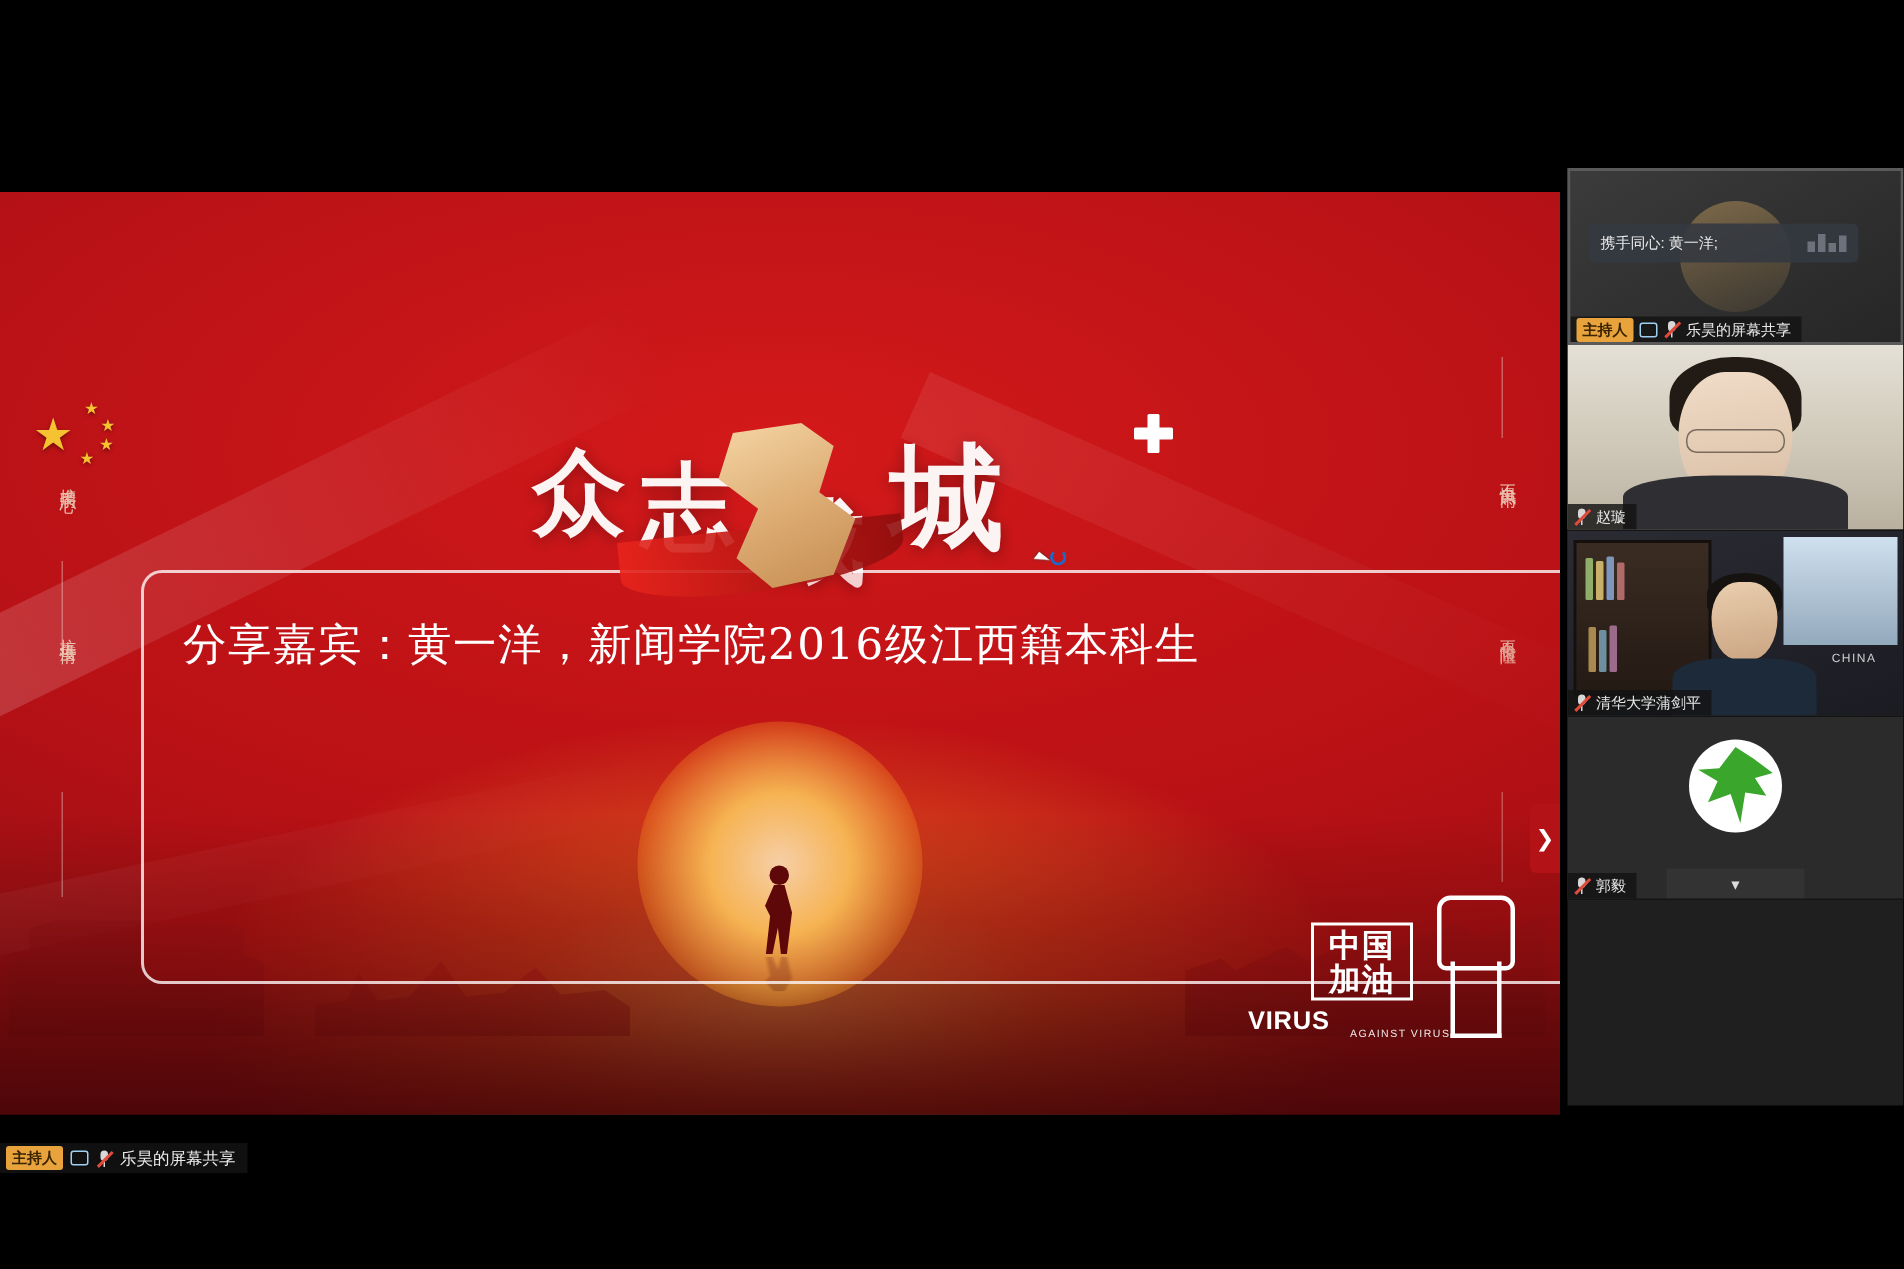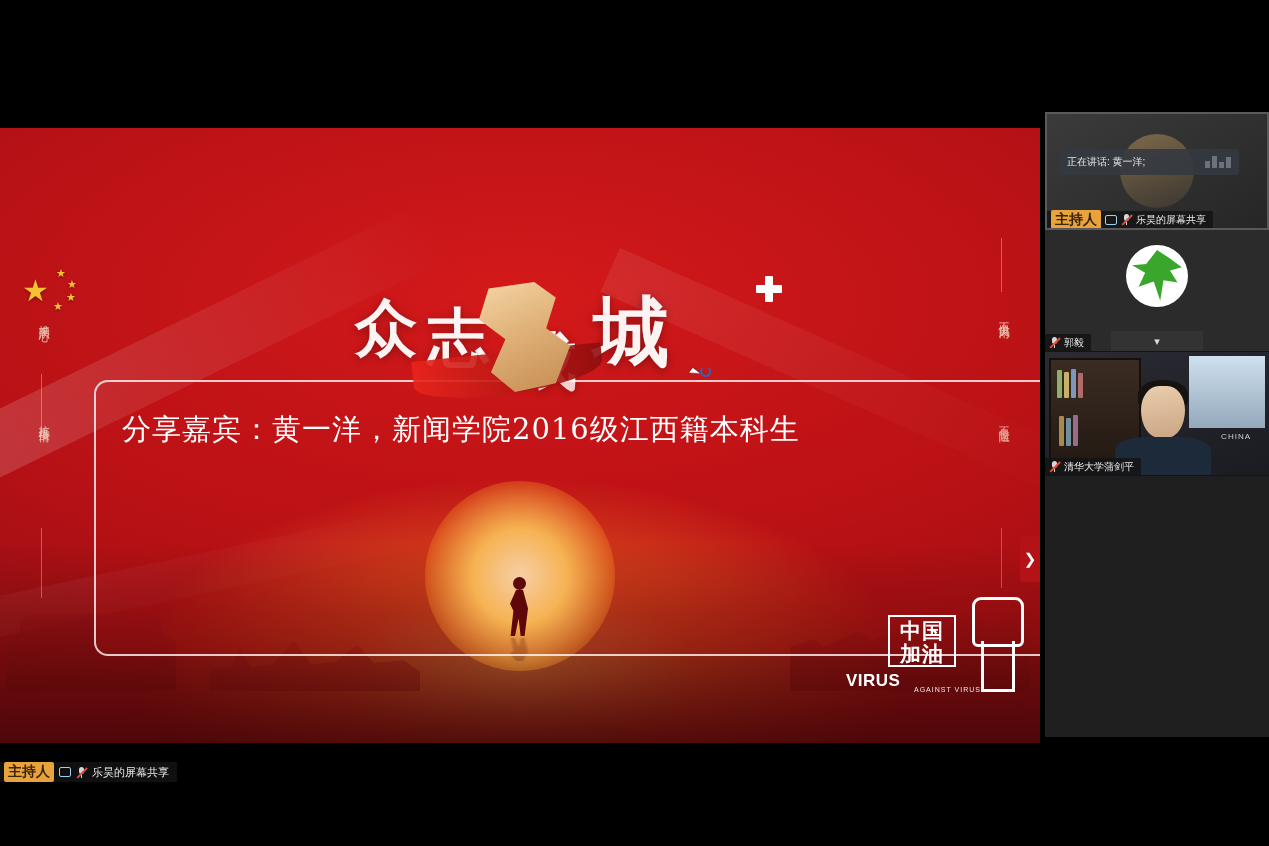--- a/index.html
+++ b/index.html
@@ -75,21 +75,21 @@
 
   
   #flag-stars { position:absolute; left:22px; top:140px; width:62px; height:46px; }
   .star { position:absolute; color:#f5c231; line-height:1; text-shadow:0 1px 3px rgba(0,0,0,.4); }
   #cross-icon { position:absolute; right:258px; top:148px; width:26px; height:26px; }
   #cross-icon::before,#cross-icon::after { content:""; position:absolute; background:#fff; border-radius:1px; }
   #cross-icon::before { left:9px; top:0; width:8px; height:26px; }
   #cross-icon::after { left:0; top:9px; width:26px; height:8px; }
 
   
-  #fight-logo { position:absolute; right:22px; bottom:48px; width:130px; height:98px; }
+  #fight-logo { position:absolute; right:36px; bottom:48px; width:130px; height:98px; }
   .cn-box { position:absolute; left:0; top:18px; width:68px; height:52px;
             border:2px solid #fff; color:#fff; font-size:21px; font-weight:bold; line-height:23px;
             text-align:center; padding-top:2px; letter-spacing:1px; }
   .fight-en { position:absolute; left:-42px; bottom:4px; color:#fff; font-size:17px;
               font-weight:bold; letter-spacing:.5px; white-space:nowrap; }
   .fight-sub { position:absolute; left:26px; bottom:2px; color:#fff; font-size:7px;
                letter-spacing:1px; white-space:nowrap; opacity:.9; }
   .fist { position:absolute; right:0; top:0; width:46px; height:92px; }
   .fist::before { content:""; position:absolute; left:0; top:0; width:46px; height:44px;
                   border:3px solid #fff; border-radius:9px 9px 6px 6px; }
@@ -109,21 +109,21 @@
                border-radius:50%; border:2px solid #1b6ac9; border-top-color:transparent; }
 
   
   #rail { position:absolute; right:0; top:112px; width:224px; height:625px; background:#1f1f1f; }
   .tile { position:relative; width:224px; height:124px; background:#2a2a2a; overflow:hidden;
           border-bottom:1px solid #141414; }
   .tile.active { border:2px solid #5a5a5a; }
   .name-tag { position:absolute; left:0; bottom:0; height:17px; padding:0 7px 0 4px;
               background:rgba(20,20,20,.82); color:#e8e8e8; font-size:10px;
               display:flex; align-items:center; gap:4px; max-width:150px; white-space:nowrap; }
-  .host-badge { background:#e8a33d; color:#3a2400; font-size:14px; font-weight:bold;
+  .host-badge { background:#e8a33d; color:#3a2400; font-size:10px; font-weight:bold;
                 padding:1px 4px; border-radius:2px; }
   .mic { width:11px; height:11px; position:relative; flex:0 0 11px; }
   .mic .body { position:absolute; left:3px; top:0; width:5px; height:7px; border-radius:3px; background:#d8d8d8; }
   .mic .stand { position:absolute; left:5px; top:7px; width:1px; height:4px; background:#d8d8d8; }
   .mic.on .body { background:#46c84a; } .mic.on .stand { background:#46c84a; }
   .mic.off::after { content:""; position:absolute; left:-1px; top:5px; width:14px; height:1.5px;
                     background:#e24b3c; transform:rotate(-45deg); }
   .screen-ico { width:12px; height:10px; border:1.5px solid #9fd0f0; border-radius:2px; flex:0 0 12px; }
 
   
@@ -258,54 +258,55 @@
     </div>
   </div>
 
   <div id="rail">
 
     <div class="tile active" style="height:118px;">
       <div class="bg-speaker">
         <div class="avatar-big"></div>
       </div>
       <div class="speaking-pill">
-        <span>正在讲话: 黄一洋;</span>
+        <span>携手同心: 黄一洋;</span>
         <span class="wave">
           <i style="height:7px;"></i>
             <i style="height:12px;"></i>
             <i style="height:6px;"></i>
             <i style="height:11px;"></i>
         </span>
       </div>
       <div class="name-tag" style="max-width:170px;">
         <span class="host-badge">主持人</span>
         <span class="screen-ico"></span>
         <span class="mic off">
             <i class="body"></i>
             <i class="stand"></i>
           </span>
         <span>乐昊的屏幕共享</span>
       </div>
     </div>
 
-
-
-    <div class="tile tile-avatar">
-      <div class="av-circle">
-          <span class="blob"></span>
-        </div>
+    <div class="tile">
+      <div class="bg-p2">
+        <div class="p2-hair"></div>
+        <div class="p2-head"></div>
+        <div class="p2-glass"></div>
+        <div class="p2-body"></div>
+      </div>
       <div class="name-tag">
         <span class="mic off">
             <i class="body"></i>
             <i class="stand"></i>
           </span>
-        <span>郭毅</span>
-      </div>
-      <div id="rail-collapse">▾</div>
-    </div>
+        <span>赵璇</span>
+      </div>
+    </div>
+
 
     <div class="tile">
       <div class="bg-p4">
         <div class="shelf">
           <i style="left:6px;top:10px;height:28px;background:#8fae6a;"></i>
           <i style="left:13px;top:12px;height:26px;background:#c9b06a;"></i>
           <i style="left:20px;top:9px;height:29px;background:#7e96bb;"></i>
           <i style="left:27px;top:13px;height:25px;background:#b06a6a;"></i>
           <i style="left:8px;top:56px;height:30px;background:#a8894f;"></i>
           <i style="left:15px;top:58px;height:28px;background:#6f8f9e;"></i>
@@ -318,20 +319,34 @@
         <div class="china-tag">CHINA</div>
       </div>
       <div class="name-tag">
         <span class="mic off">
             <i class="body"></i>
             <i class="stand"></i>
           </span>
         <span>清华大学蒲剑平</span>
       </div>
     </div>
+
+    <div class="tile tile-avatar">
+      <div class="av-circle">
+          <span class="blob"></span>
+        </div>
+      <div class="name-tag">
+        <span class="mic off">
+            <i class="body"></i>
+            <i class="stand"></i>
+          </span>
+        <span>郭毅</span>
+      </div>
+      <div id="rail-collapse">▾</div>
+    </div>
   </div>
 
   <div id="share-bar">
     <span class="host-badge">主持人</span>
     <span class="screen-ico"></span>
     <span class="mic off">
         <i class="body"></i>
         <i class="stand"></i>
       </span>
     <span>乐昊的屏幕共享</span>

